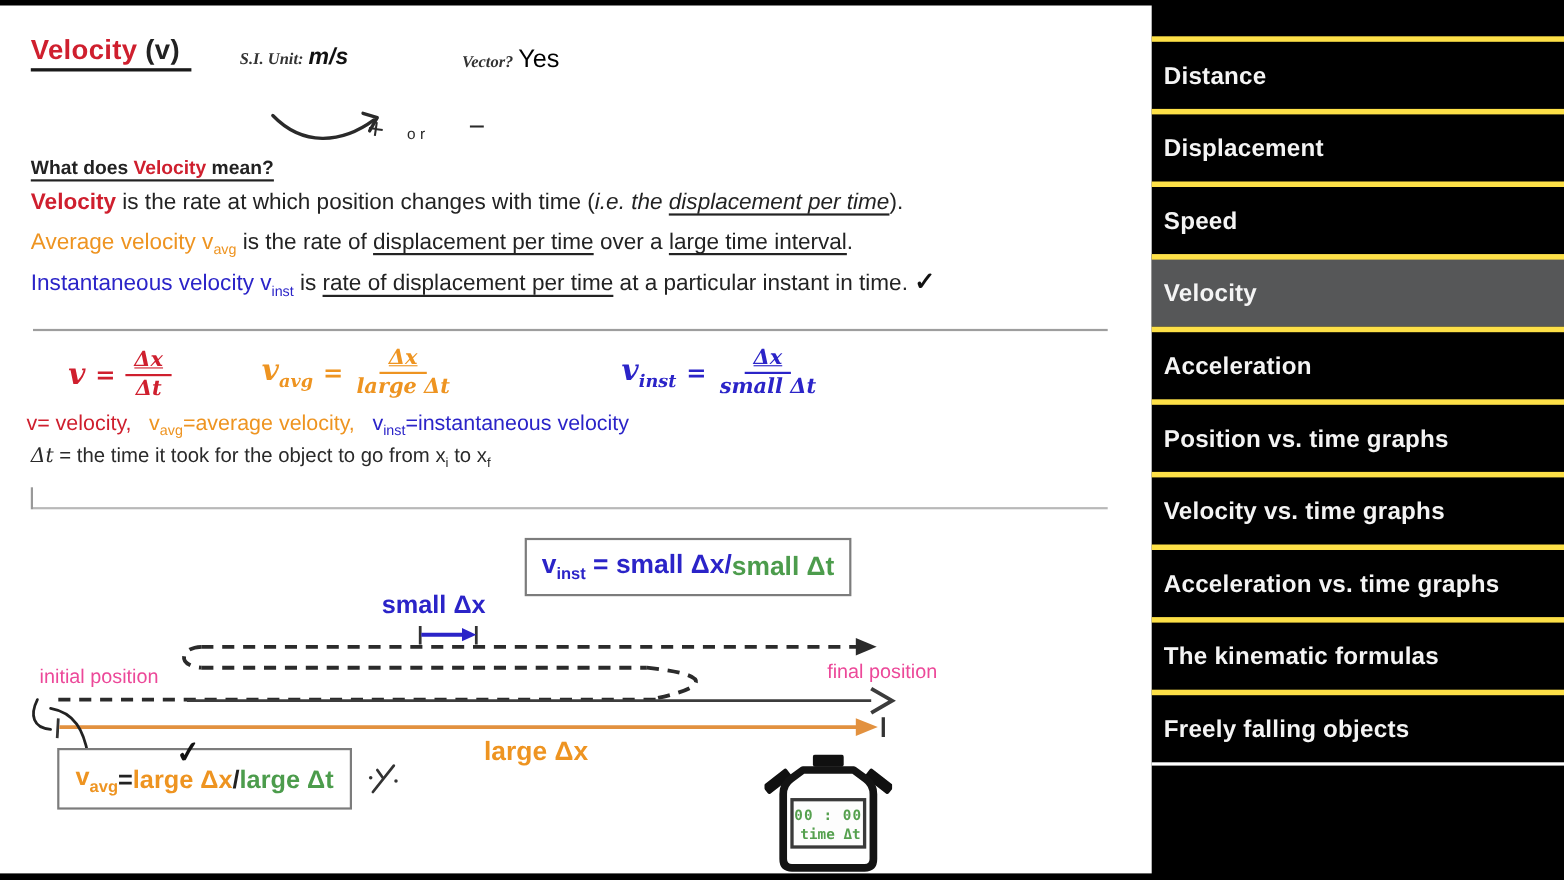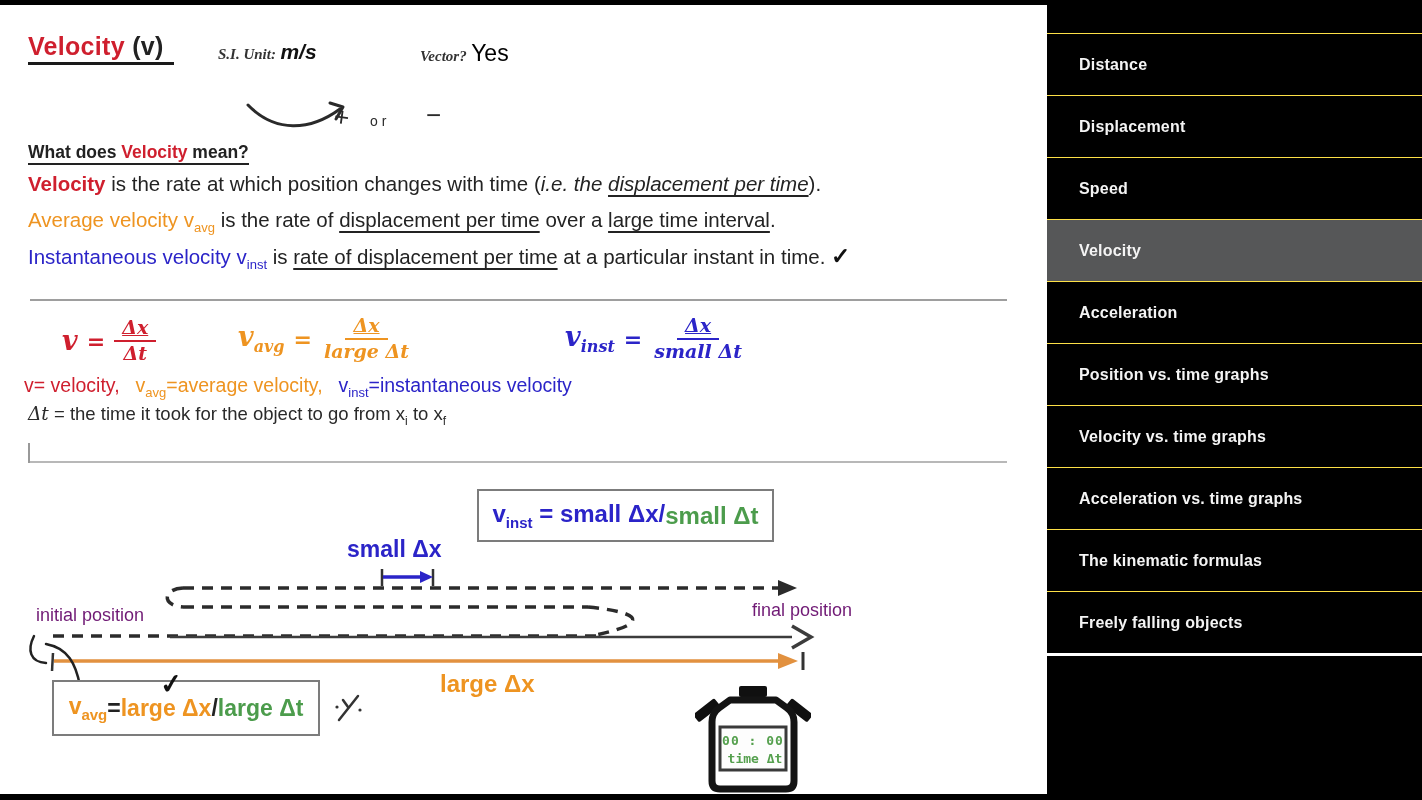--- a/index.html
+++ b/index.html
@@ -44,28 +44,28 @@
   .legend{font-size:19.5px;}
   .legend .seg{margin-right:16px;}
   .deltanote{font-size:18.5px;color:#2a2a2a;}
   .deltanote .serif{font-family:"DejaVu Serif",serif;font-style:italic;}
   .deltanote sub{font-size:12px;}
   
   .eqbox{position:absolute;border:2.5px solid #7c7c7c;background:#fff;display:flex;align-items:center;justify-content:center;font-weight:bold;}
   .eqbox sub{font-size:15px;}
   .box-inst{font-size:24px;}
   .box-avg{font-size:23px;}
-  .dlabel{font-size:18px;color:#701a75;}
+  .dlabel{font-size:18px;color:#ec4899;}
   .small-dx{font-size:23px;font-weight:bold;}
   .large-dx{font-size:24px;font-weight:bold;}
   .tickmark{position:absolute;width:2px;background:#999;}
   
   .sidebar{position:absolute;left:1047px;top:0;width:375px;height:800px;background:#000;display:flex;flex-direction:column;z-index:8;}
   .sb-spacer{height:33px;}
-  .sb-item{height:61px;border-top:1px solid #fde047;display:flex;align-items:center;padding-left:32px;color:#f4f4f4;font-size:16px;font-weight:bold;letter-spacing:.2px;}
+  .sb-item{height:61px;border-top:5px solid #fde047;display:flex;align-items:center;padding-left:11px;color:#f4f4f4;font-size:22px;font-weight:bold;letter-spacing:.2px;}
   .sb-item.selected{background:#565758;}
   .sb-tail{border-top:3px solid #fff;flex:1;}
   .sw-text{font-family:"DejaVu Sans Mono",monospace;font-weight:bold;}
 </style>
 </head>
 <body>
 
 <div class="bar" style="top:0;height:5px;"></div>
 <div class="bar" style="top:794px;height:6px;"></div>
 

